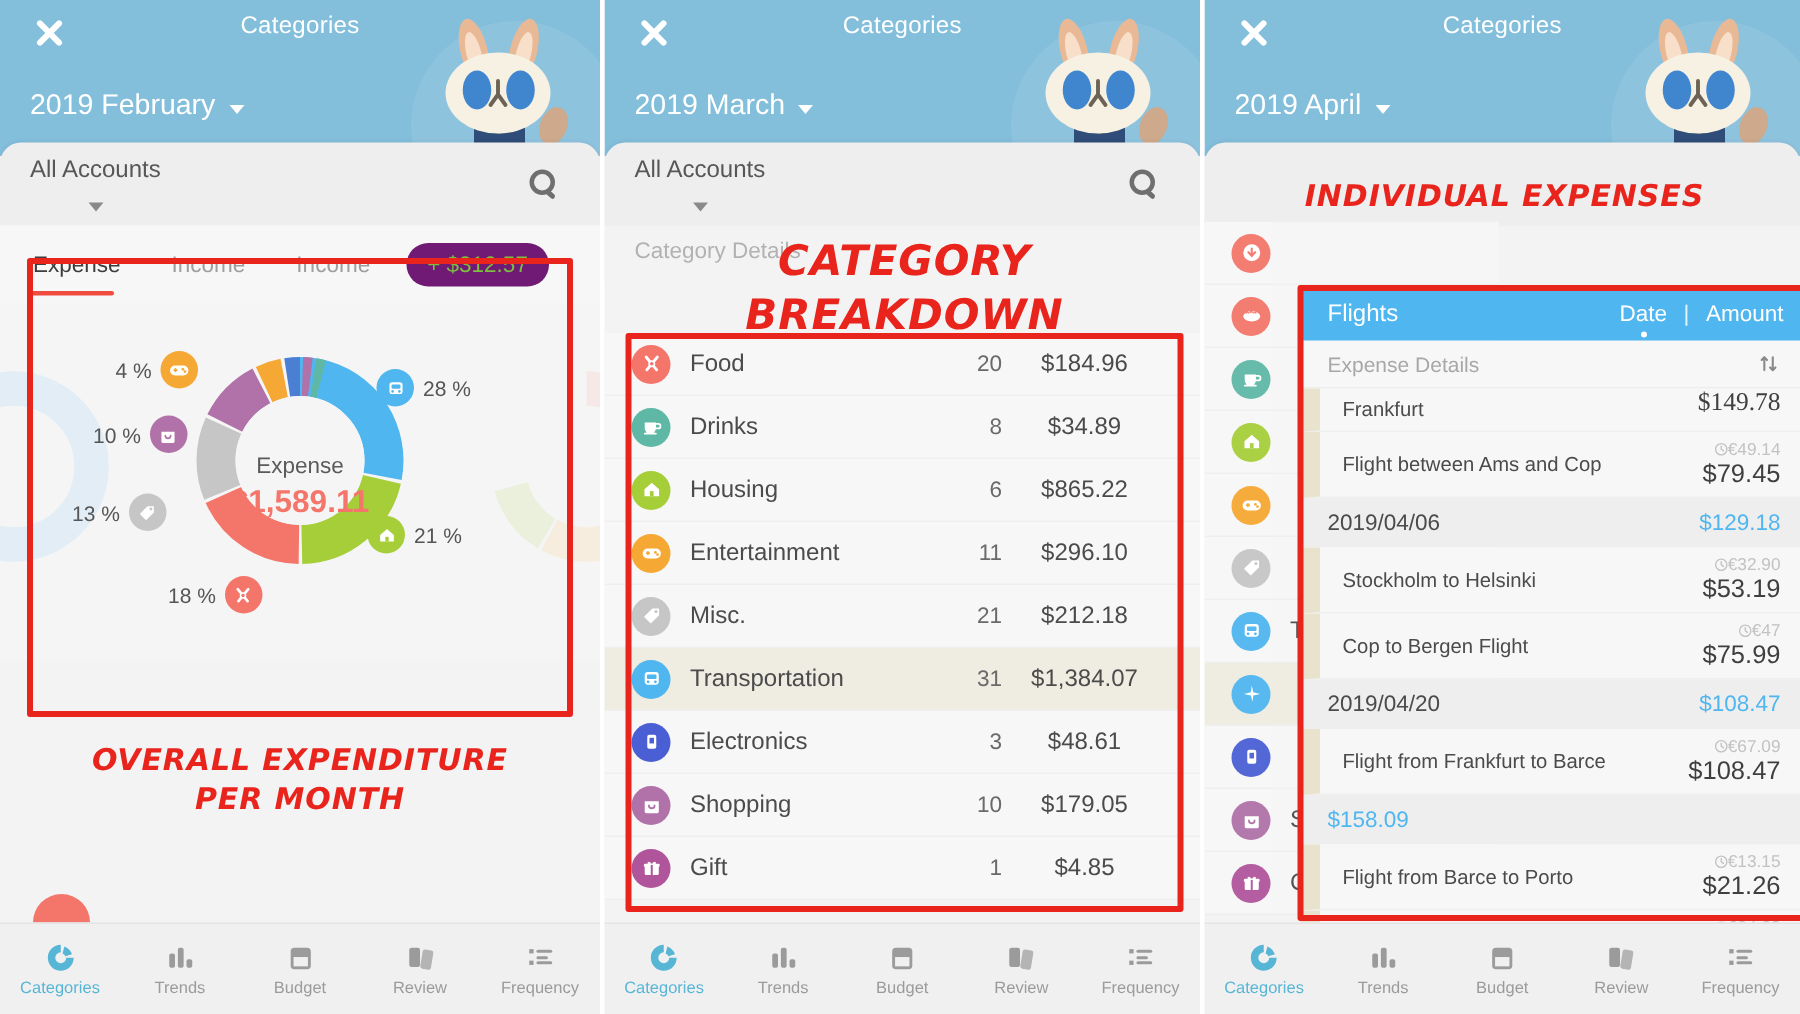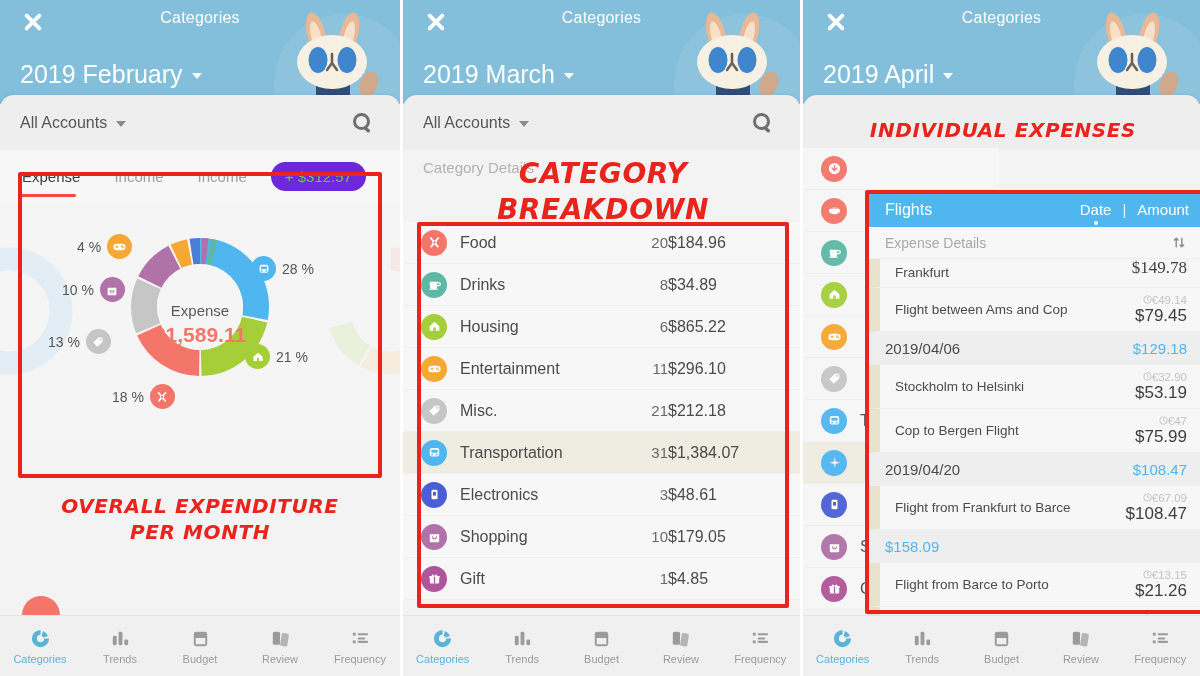--- a/index.html
+++ b/index.html
@@ -44,40 +44,40 @@
   .close-x::after  { transform: rotate(-45deg); }
   .hdr-title {
     position: absolute; left: 0; right: 0; top: 9px;
     text-align: center; color: #ffffff;
     font-size: 16px; letter-spacing: .2px;
   }
   .month-row {
     position: absolute; left: 20px; top: 60px;
     display: flex; align-items: center; gap: 9px; cursor: pointer;
   }
-  .month-row .mtxt { color: #fff; font-size: 25px; }
+  .month-row .mtxt { color: #fff; font-size: 19px; }
   .caret-d {
     width: 0; height: 0; margin-top: 3px;
     border-left: 5.5px solid transparent;
     border-right: 5.5px solid transparent;
     border-top: 6.5px solid #fff;
   }
   
   .mascot { position: absolute; right: 16px; top: 0; width: 104px; height: 104px; }
 
   
   .acct-bar {
     position: relative; height: 55px;
     background: #eeeeee;
     border-top-left-radius: 14px; border-top-right-radius: 14px;
     margin-top: -9px;
     display: flex; align-items: center;
     box-shadow: 0 -1px 3px rgba(0,0,0,.05);
   }
-  .acct-left { display: flex; align-items: center; gap: 9px; padding-left: 20px; cursor: pointer; }
+  .acct-left { display: flex; align-items: center; gap: 9px; padding-left: 20px; cursor: pointer; flex-direction: column; }
   .acct-left .atxt { color: #575757; font-size: 16px; }
   .caret-dg {
     width: 0; height: 0; margin-top: 3px;
     border-left: 5.5px solid transparent;
     border-right: 5.5px solid transparent;
     border-top: 6.5px solid #8a8a8a;
   }
   .srch { position: absolute; right: 24px; top: 16px; cursor: pointer; }
 
   
@@ -101,21 +101,21 @@
   .tab {
     font-size: 15px; color: #9e9e9e; cursor: pointer; position: relative;
     padding-right: 34px;
   }
   .tab.active { color: #3d3d3d; }
   .tab.active::after {
     content: ""; position: absolute; left: -2px; bottom: -12px;
     width: 56px; height: 3px; background: #ef4c3f; border-radius: 2px;
   }
   .bal-pill {
-    background: #6d28d9; border-radius: 16px;
+    background: #701a75; border-radius: 16px;
     padding: 6px 14px; font-size: 15px; color: #7cbf3f;
     margin-left: -10px;
   }
   .donut-area { position: relative; height: 238px; background: #f5f5f5; }
   .donut-ghost-l { position: absolute; left: -66px; top: 34px; opacity: .33; }
   .donut-ghost-r { position: absolute; right: -66px; top: 34px; opacity: .33; }
   .donut-main { position: absolute; left: 50%; top: 22px; transform: translateX(-50%); }
   .donut-center-1 {
     position: absolute; left: 50%; top: 100px; transform: translateX(-50%);
     text-align: center; width: 160px;
@@ -130,21 +130,21 @@
   .cat-details-hdr { height: 38px; background: #f3f3f3; padding: 9px 0 0 20px; color: #b2b2b2; font-size: 15px; }
   .cat-list { background: #f7f7f7; }
   .cat-row {
     display: flex; align-items: center; height: 42px;
     padding: 0 22px 0 18px; border-bottom: 1px solid #efefef;
     background: #f7f7f7; cursor: pointer;
   }
   .cat-row.hl { background: #efece1; }
   .cat-row .nm { flex: 1; margin-left: 13px; font-size: 16px; color: #4b4b4b; }
   .cat-row .ct { width: 54px; text-align: right; font-size: 15px; color: #6a6a6a; }
-  .cat-row .am { width: 110px; text-align: left; font-size: 16px; color: #4b4b4b; }
+  .cat-row .am { width: 110px; text-align: center; font-size: 16px; color: #4b4b4b; }
   .ic32 { width: 26px; height: 26px; border-radius: 50%; display: flex; align-items: center; justify-content: center; flex: 0 0 26px; }
 
   
   .ghost-col { position: absolute; left: 0; top: 148px; width: 196px; }
   .ghost-row {
     height: 42px; display: flex; align-items: center; padding-left: 18px;
     border-bottom: 1px solid #efefef; background: #f7f7f7; opacity: .95;
   }
   .ghost-row.hl { background: #efece1; }
   .ghost-row .gn { margin-left: 13px; font-size: 16px; color: #4b4b4b; }
@@ -320,21 +320,21 @@
         <div class="pct-lbl" style="left:112px; top:182px;">
           <span>18 %</span>
           <span class="cicon" style="background:#f4766b">
             <svg width="14" height="14" viewBox="0 0 16 16">
                 <path d="M4 3.2 L11.5 12.3 M12 3.2 L4.5 12.3" stroke="#fff" stroke-width="2" stroke-linecap="round"></path>
                 <circle cx="8" cy="8" r="1.9" fill="#f4766b" stroke="#fff" stroke-width="1.2"></circle>
               </svg>
           </span>
         </div>
 
-        <div class="pct-lbl" style="left:251px; top:54px;">
+        <div class="pct-lbl" style="left:251px; top:44px;">
           <span class="cicon" style="background:#4fb6ef">
             <svg width="14" height="14" viewBox="0 0 16 16">
                 <rect x="3" y="3.2" width="10" height="9" rx="2.2" fill="#fff"></rect>
                 <rect x="4.6" y="5" width="6.8" height="3.2" rx=".8" fill="#4fb6ef"></rect>
                 <circle cx="5.4" cy="10.2" r="1" fill="#4fb6ef"></circle>
                 <circle cx="10.6" cy="10.2" r="1" fill="#4fb6ef"></circle>
               </svg>
           </span>
           <span>28 %</span>
         </div>

